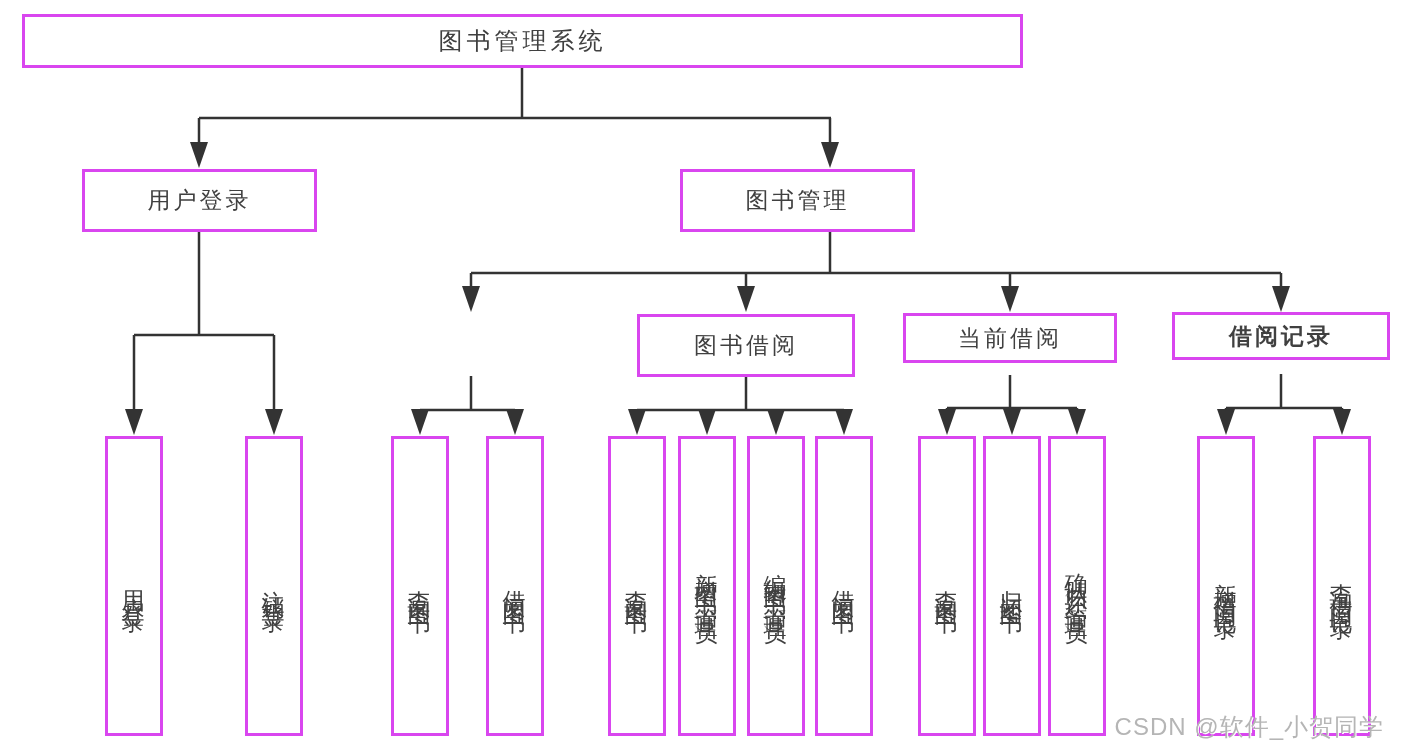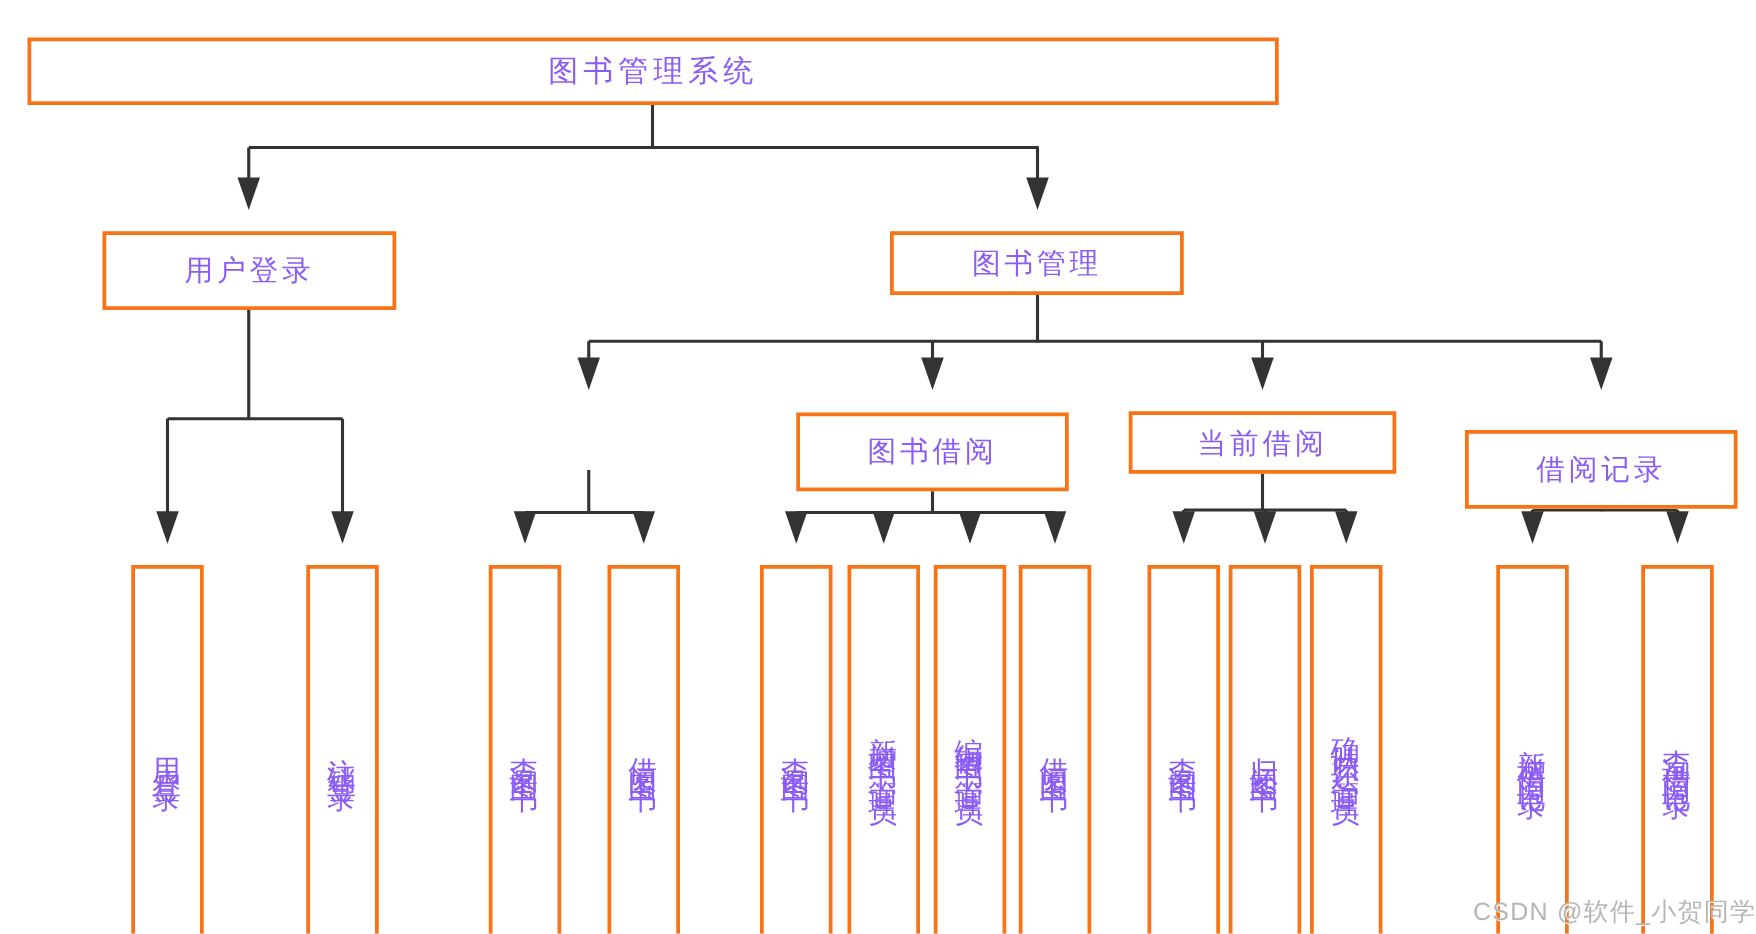--- a/index.html
+++ b/index.html
@@ -13,73 +13,72 @@
   }
   .connectors {
     position: absolute;
     left: 0; top: 0;
     width: 1405px; height: 747px;
     z-index: 1;
   }
   .box {
     position: absolute;
     box-sizing: border-box;
-    border: 3px solid #f97316;
+    border: 3px solid #d946ef;
     background: #ffffff;
     display: flex;
     align-items: center;
     justify-content: center;
-    color: #8b5cf6;
+    color: #404040;
     z-index: 2;
-    margin-top: 16px;
   }
   .box.h {
     font-size: 23px;
     letter-spacing: 3px;
     white-space: nowrap;
   }
   .box.root { font-size: 24px; letter-spacing: 4px; }
   .box.v {
     writing-mode: vertical-rl;
     text-orientation: mixed;
     font-size: 23px;
     letter-spacing: 7px;
     white-space: nowrap;
   }
   
   .n-root   { left: 22px;  top: 14px;  width: 1001px; height: 54px; }
   
   .n-ulogin { left: 82px;  top: 169px; width: 235px; height: 63px; }
-  .n-bmgmt  { left: 712px; top: 169px; width: 235px; height: 51px; }
+  .n-bmgmt  { left: 680px; top: 169px; width: 235px; height: 63px; }
   
   .n-nbr    { left: 362px;  top: 314px; width: 219px; height: 63px; }
   .n-bb     { left: 637px;  top: 314px; width: 218px; height: 63px; text-align: center; }
   .n-cb     { left: 903px;  top: 313px; width: 214px; height: 50px; text-align: right; }
-  .n-br     { left: 1172px; top: 328px; width: 218px; height: 63px; }
+  .n-br     { left: 1172px; top: 312px; width: 218px; height: 48px; font-weight: bold; }
   
   .leaf { top: 436px; width: 58px; height: 300px; }
   .l-g1b1 { left: 105px; }
   .l-g1b2 { left: 245px; }
   .l-g2b1 { left: 391px; }
   .l-g2b2 { left: 486px; }
   .l-g3b1 { left: 608px; }
   .l-g3b2 { left: 678px; letter-spacing: 5px; }
   .l-g3b3 { left: 747px; letter-spacing: 5px; }
   .l-g3b4 { left: 815px; }
   .l-g4b1 { left: 918px; }
   .l-g4b2 { left: 983px; }
   .l-g4b3 { left: 1048px; letter-spacing: 5px; }
   .l-g5b1 { left: 1197px; letter-spacing: 6px; }
   .l-g5b2 { left: 1313px; letter-spacing: 6px; }
 
   .watermark {
     position: absolute;
-    right: 0;
+    right: 21px;
     bottom: 4px;
-    font-size: 20px;
+    font-size: 24px;
     letter-spacing: 1px;
     color: #b5b5b5;
     text-shadow: 1px 1px 0 #ffffff;
     z-index: 5;
     white-space: nowrap;
   }
 </style>
 </head>
 <body>
 

